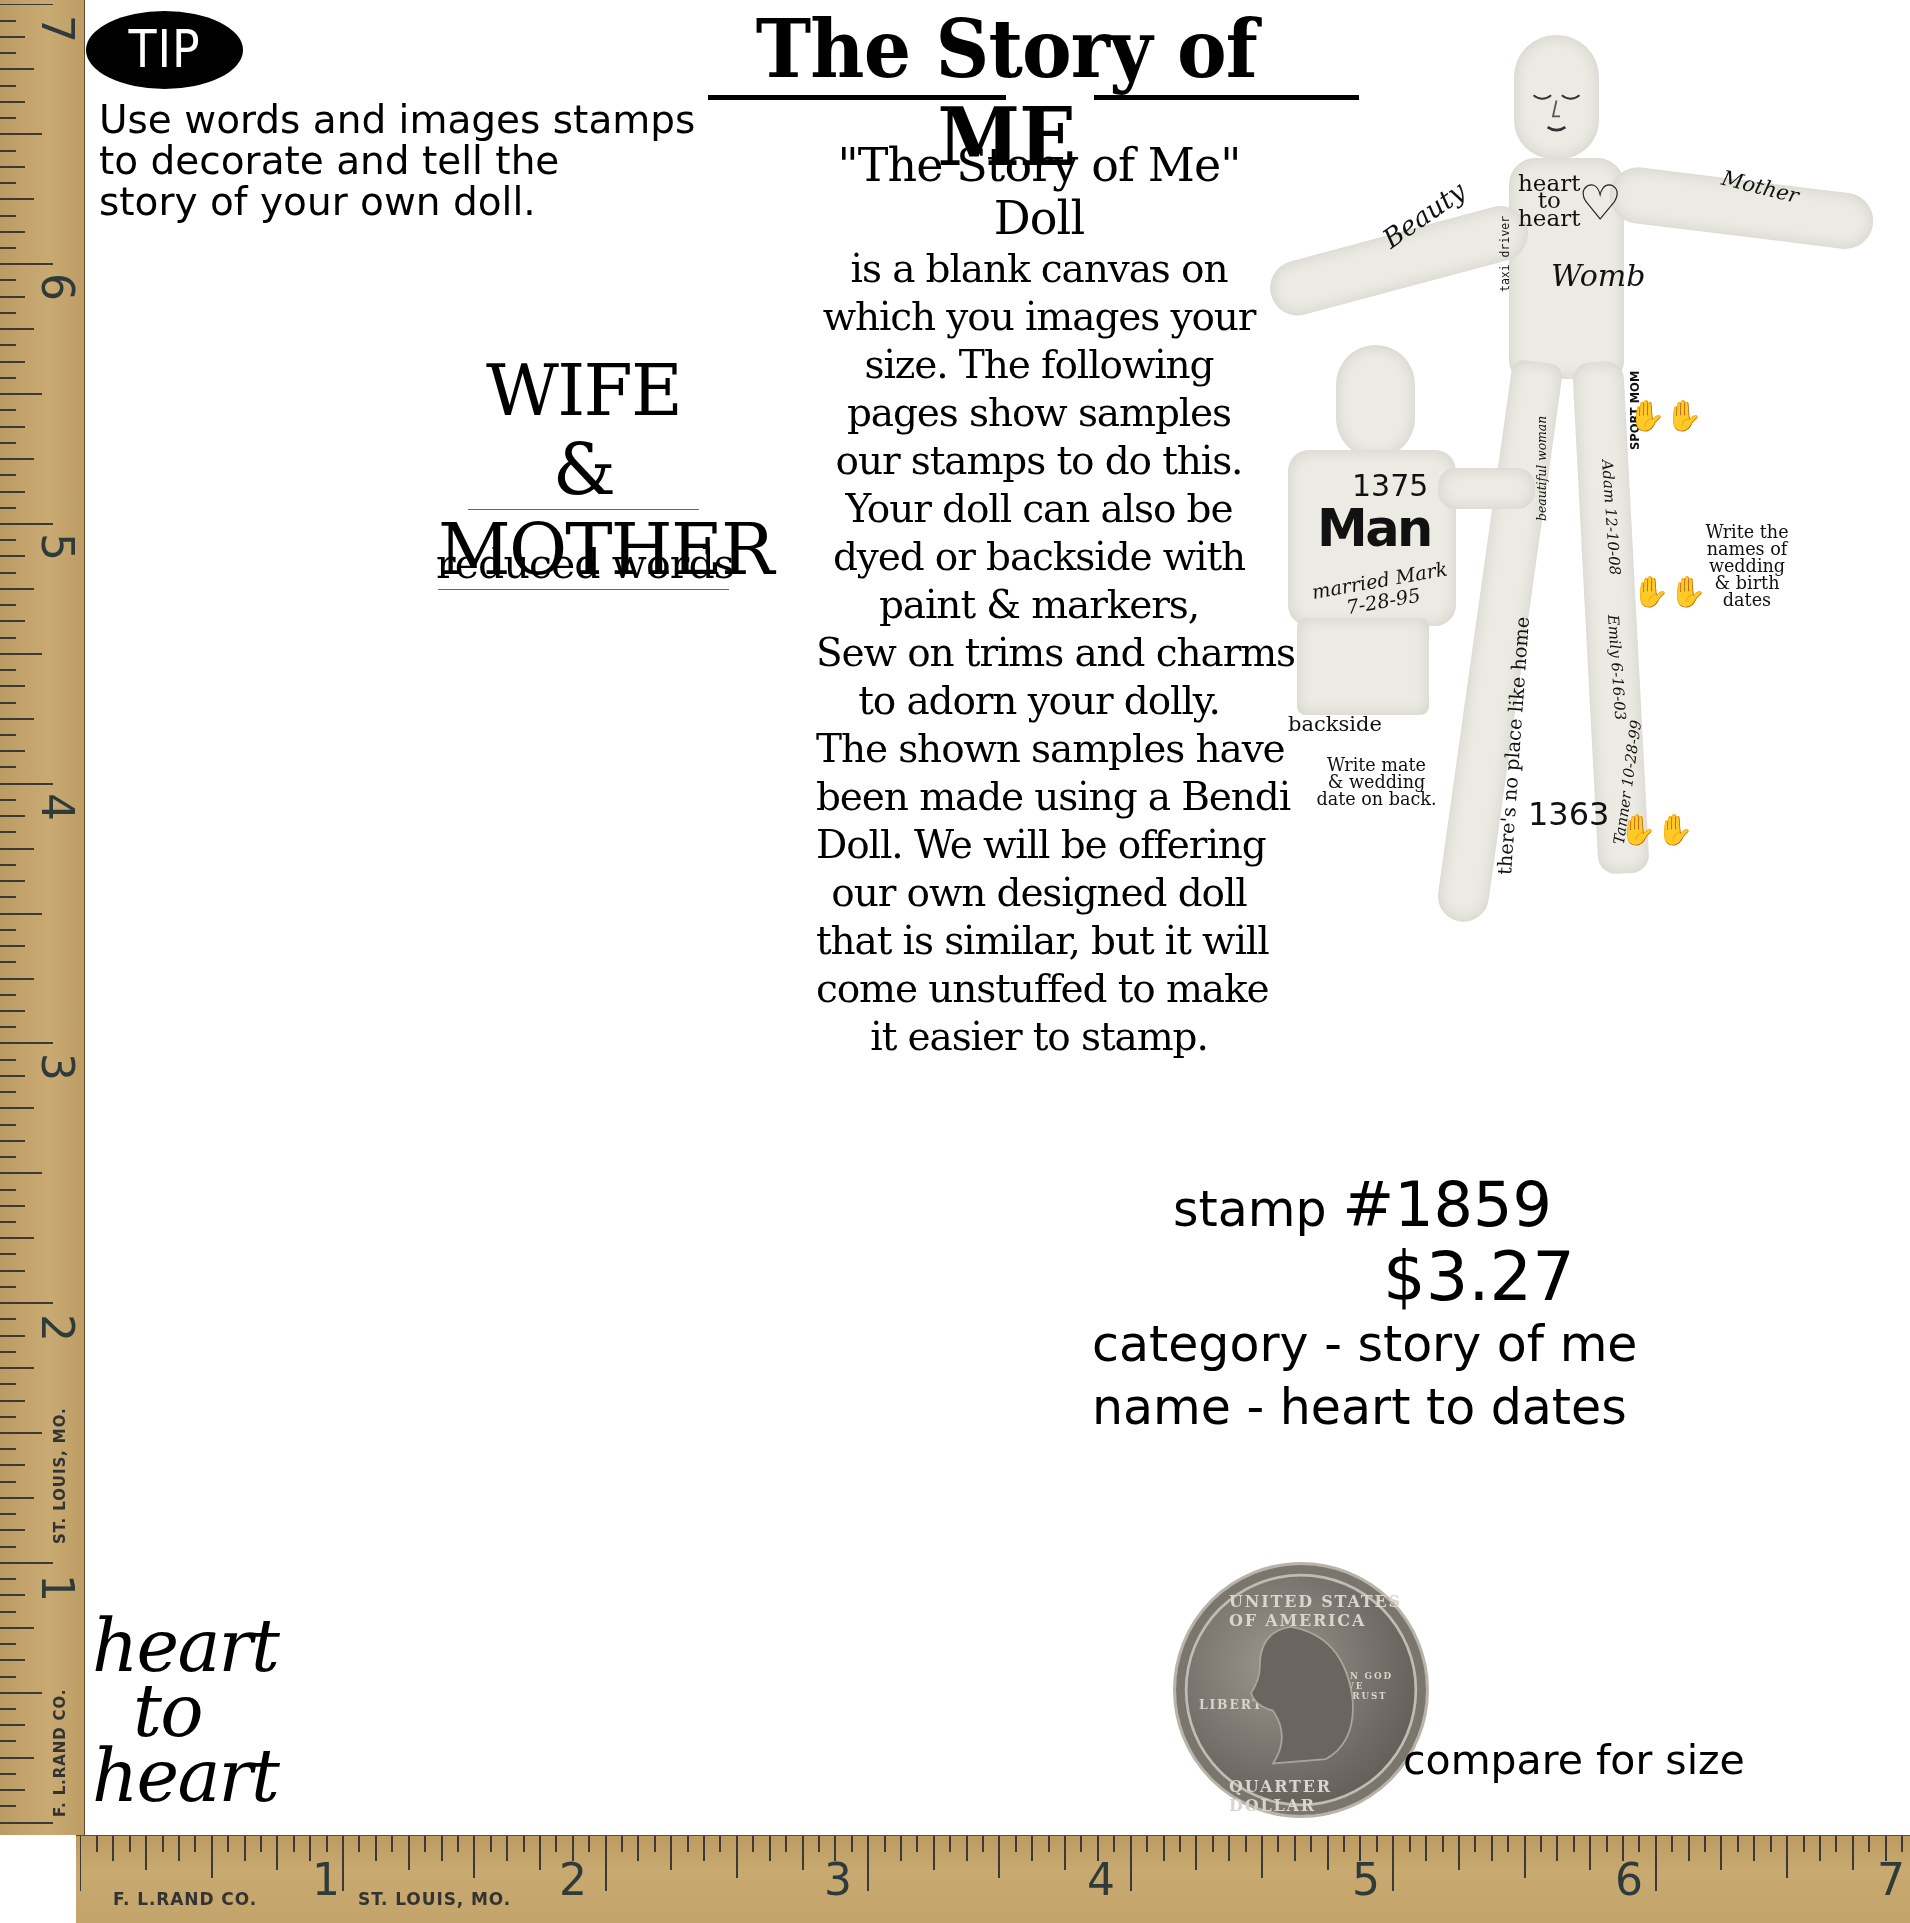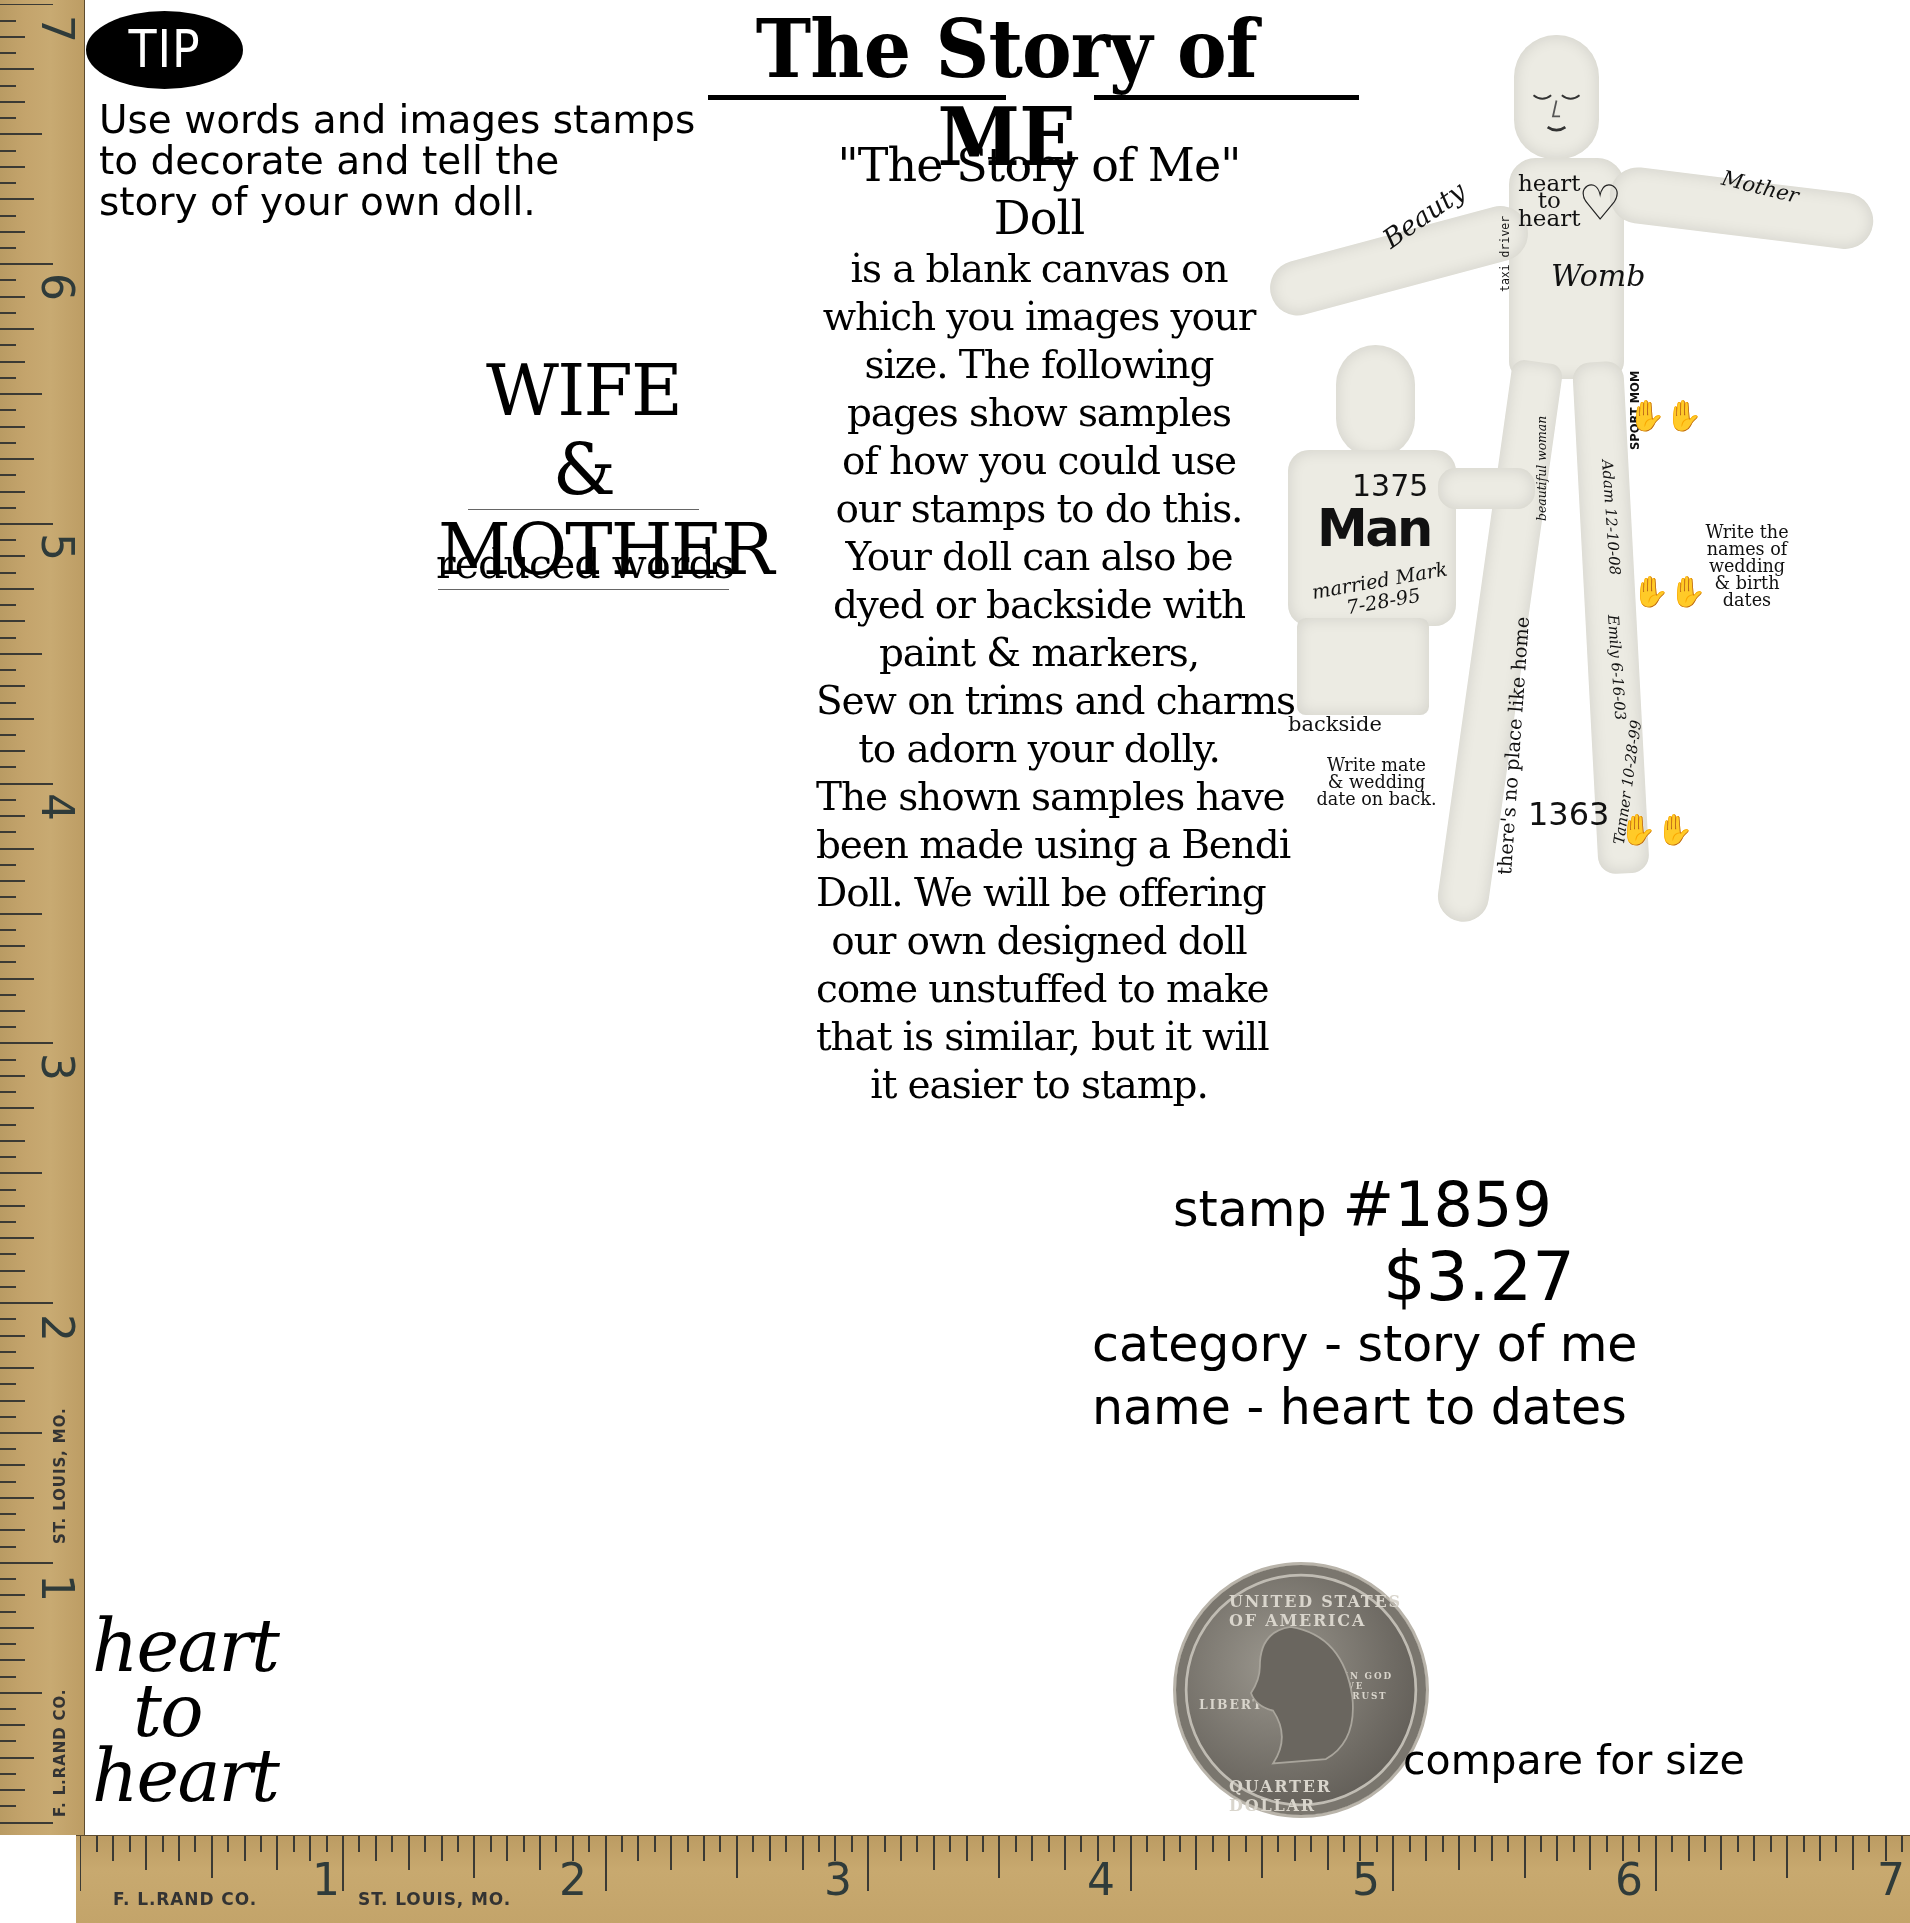--- a/index.html
+++ b/index.html
@@ -379,33 +379,32 @@
 <div class="abs reduced-sample">reduced words</div>
 
 <div class="abs story-block">
   <div class="story-heading">"The Story of Me"</div>
   <div class="story-heading">Doll</div>
   <div class="story-body" id="story-body">
       <div>is a blank canvas on</div>
       <div>which you images your</div>
       <div>size.  The following</div>
       <div>pages show samples</div>
-      <div>of how you could use</div>
       <div>our stamps to do this.</div>
       <div>Your doll can also be</div>
       <div>dyed or backside with</div>
       <div>paint &amp; markers,</div>
       <div>Sew on trims and charms</div>
       <div>to adorn your dolly.</div>
       <div>The shown samples have</div>
       <div>been made using a Bendi</div>
       <div>Doll.  We will be offering</div>
       <div>our own designed doll</div>
+      <div>that is similar, but it will</div>
       <div>come unstuffed to make</div>
-      <div>that is similar, but it will</div>
       <div>it easier to stamp.</div>
     </div>
 </div>
 
 <div class="abs doll-area">
 
   <div class="doll-part" style="left:261px; top:8.8px; width:85px; height:124px; border-radius:42px 42px 39px 39px;">
     <svg width="85" height="124" viewBox="0 0 96 140">
       <path d="M22 68 q10 8 20 0" stroke="#333" stroke-width="2" fill="none"></path>
       <path d="M54 68 q10 8 20 0" stroke="#333" stroke-width="2" fill="none"></path>

